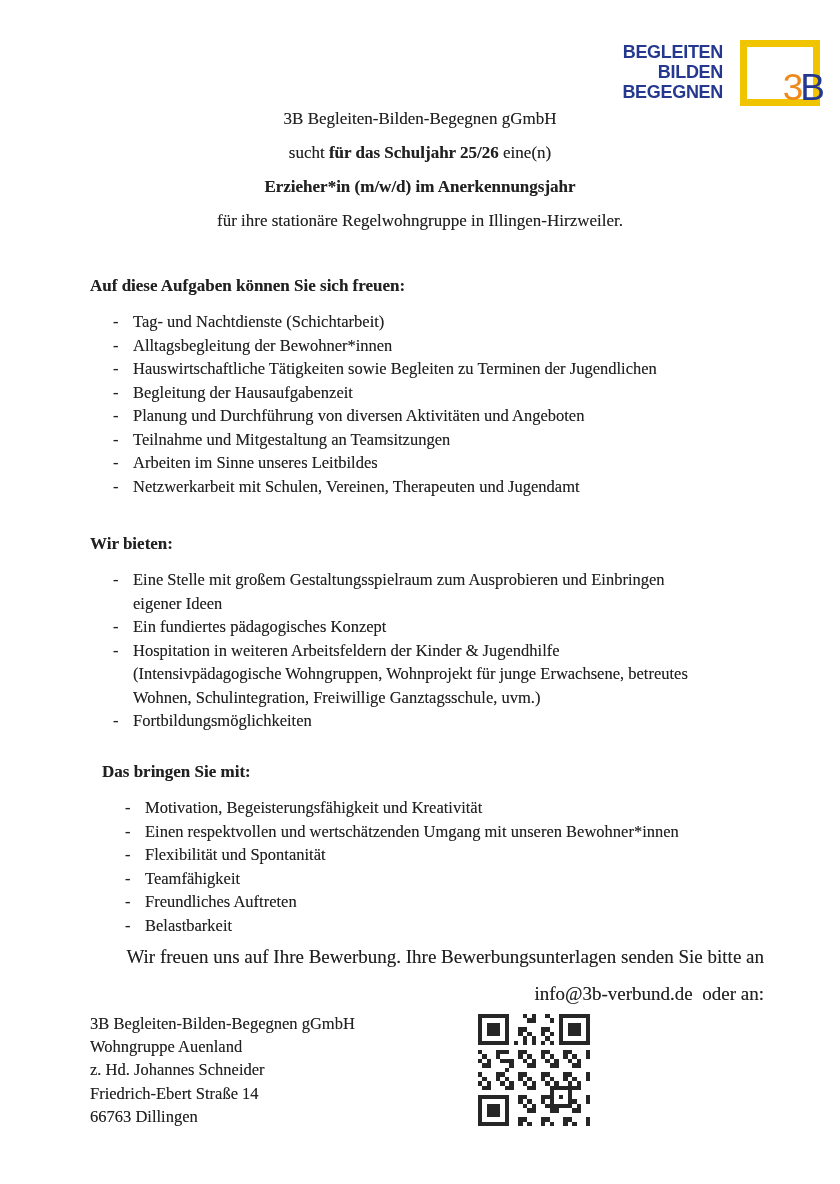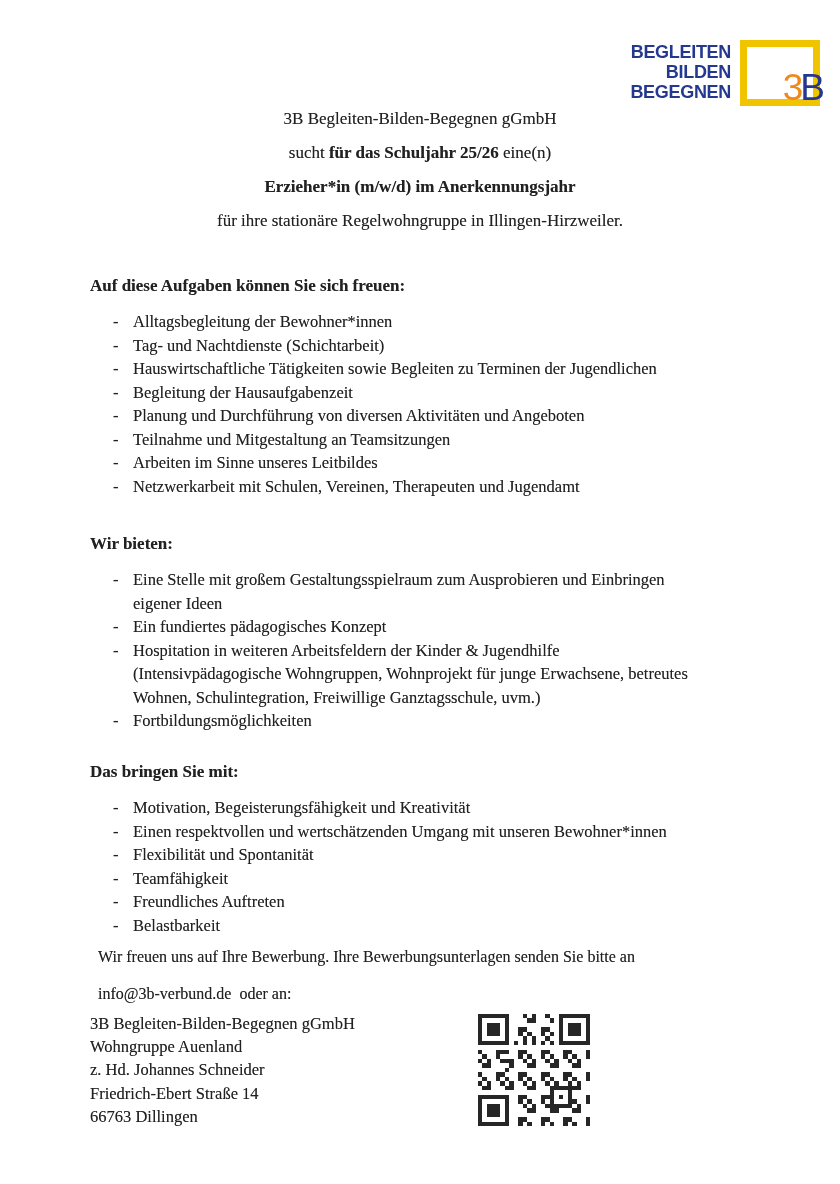--- a/index.html
+++ b/index.html
@@ -10,21 +10,21 @@
     background:#ffffff;
     font-family:"Liberation Serif","DejaVu Serif",serif;
     color:#212121;
     overflow:hidden;
     text-shadow:0 0 0.5px rgba(40,40,40,.45);
   }
 
   
   .logo{
     position:absolute;top:40px;right:20px;
-    display:flex;align-items:flex-start;gap:9px;
+    display:flex;align-items:flex-start;gap:17px;
     text-shadow:none;
   }
   .logo-wordmark{
     font-family:"Liberation Sans","DejaVu Sans",sans-serif;
     font-weight:bold;
     font-size:18px;line-height:20px;
     letter-spacing:-0.3px;
     text-align:right;
     margin-top:2px;
   }
@@ -47,40 +47,40 @@
     position:absolute;top:102px;left:0;right:0;
     text-align:center;
     font-size:17px;
   }
   .header-text .hline{height:34px;line-height:34px;}
 
   
   .section{position:absolute;left:90px;width:680px;}
   .sec-a{top:276px;}
   .sec-b{top:534px;}
-  .sec-c{top:762px;}
+  .sec-c{top:762px;margin-left:12px;}
   .section h3{
     margin:0 0 14px 0;
     font-size:17px;line-height:20px;
     font-weight:bold;
   }
   .dash-list{margin:0;padding:0;list-style:none;}
   .dash-list li{
     position:relative;
     padding-left:43px;
     font-size:16.5px;line-height:23.5px;
     white-space:pre-line;
   }
   .dash-list li::before{
     content:"-";
     position:absolute;left:23px;top:0;
   }
 
   
-  .closing{position:absolute;left:98px;top:946px;width:690px;font-size:16px;}
+  .closing{position:absolute;left:74px;top:946px;width:690px;font-size:19px;text-align:right;}
   .closing p{margin:0 0 15px 0;line-height:22px;}
   .address{position:absolute;left:90px;top:1012px;font-size:16.5px;line-height:23.2px;}
   .address div{white-space:nowrap;}
 
   .qr{
     position:absolute;left:478px;top:1013px;
     width:112px;height:114px;
   }
   .qr svg{width:100%;height:100%;shape-rendering:crispEdges;}
 </style>
@@ -104,22 +104,22 @@
     <div class="hline">3B Begleiten-Bilden-Begegnen gGmbH</div>
     <div class="hline"><span>sucht </span><b>für das Schuljahr 25/26</b><span> eine(n)</span></div>
     <div class="hline"><b>Erzieher*in (m/w/d) im Anerkennungsjahr</b></div>
     <div class="hline">für ihre stationäre Regelwohngruppe in Illingen-Hirzweiler.</div>
   </div>
 
   <div class="section sec-a">
     <h3>Auf diese Aufgaben können Sie sich freuen:</h3>
     <ul class="dash-list">
 
-    <li>Alltagsbegleitung der Bewohner*innen</li>
-        <li>Tag- und Nachtdienste (Schichtarbeit)</li>
+    <li>Tag- und Nachtdienste (Schichtarbeit)</li>
+        <li>Alltagsbegleitung der Bewohner*innen</li>
         <li>Hauswirtschaftliche Tätigkeiten sowie Begleiten zu Terminen der Jugendlichen</li>
         <li>Begleitung der Hausaufgabenzeit</li>
         <li>Planung und Durchführung von diversen Aktivitäten und Angeboten</li>
         <li>Teilnahme und Mitgestaltung an Teamsitzungen</li>
         <li>Arbeiten im Sinne unseres Leitbildes</li>
         <li>Netzwerkarbeit mit Schulen, Vereinen, Therapeuten und Jugendamt</li>
       </ul>
   </div>
 
   <div class="section sec-b">

